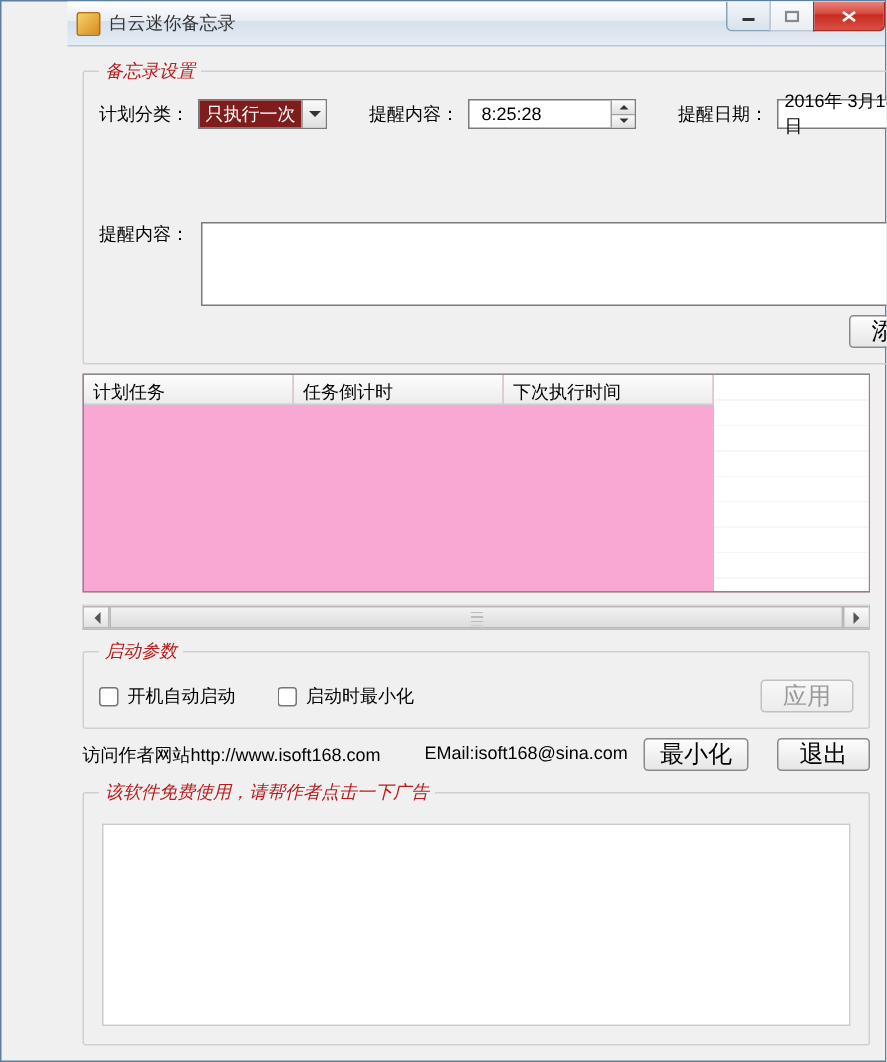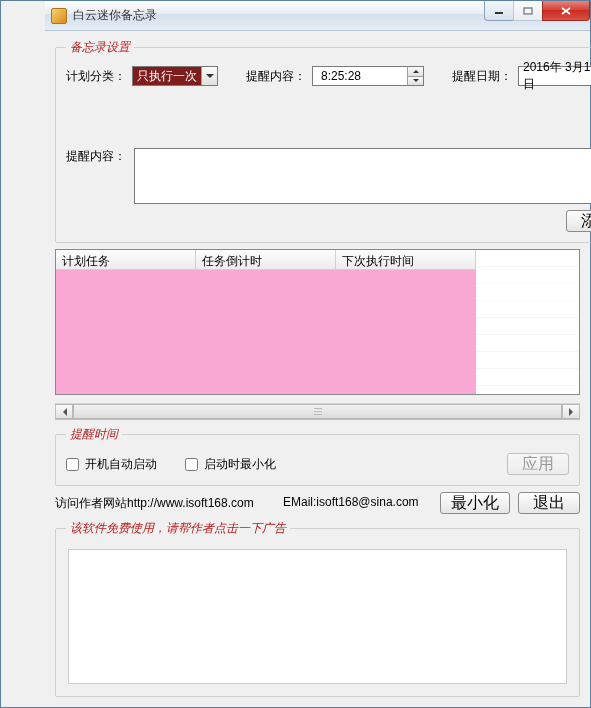--- a/index.html
+++ b/index.html
@@ -139,21 +139,21 @@
 .hscroll .harrow.r::after{border-left-color:#555;margin-left:3px;}
 .hscroll .thumb{position:absolute;left:17px;right:17px;top:0;height:15px;background:linear-gradient(#f2f2f2,#dcdcdc);border:1px solid #b8b8b8;}
 .hscroll .grip{position:absolute;left:50%;top:3px;transform:translateX(-50%);width:8px;height:9px;background:repeating-linear-gradient(#bbb,#bbb 1px,transparent 1px,transparent 3px);}
 .startup-row{display:flex;align-items:center;gap:28px;}
 .chk{display:inline-flex;align-items:center;gap:6px;}
 .chk input{width:13px;height:13px;}
 .startup-row .spacer{flex:1;}
 .info-row{display:flex;align-items:center;gap:8px;}
 .info-left{flex:0 0 220px;}
 .info-mid{flex:1;line-height:1.3;}
-.info-btns{display:flex;gap:8px;}
+.info-btns{display:flex;gap:19px;}
 fieldset.ad{flex:1;display:flex;}
 fieldset.ad .inner{flex:1;margin:2px;border:1px solid #ccc;background:#fff;}
 </style>
 </head>
 <body>
 
 <div class="window">
   <div class="titlebar">
     <div class="icon"></div>
     <div class="title">白云迷你备忘录</div>
@@ -223,21 +223,21 @@
     </div>
     <div class="hscroll">
       <div class="harrow l"></div>
       <div class="thumb">
           <div class="grip"></div>
         </div>
       <div class="harrow r"></div>
     </div>
 
     <fieldset>
-      <legend>提醒时间</legend>
+      <legend>启动参数</legend>
       <div class="startup-row">
         <label class="chk">
           <input type="checkbox" style="">
           <span>开机自动启动</span>
         </label>
         <label class="chk">
           <input type="checkbox" style="">
           <span>启动时最小化</span>
         </label>
         <span class="spacer"></span>

